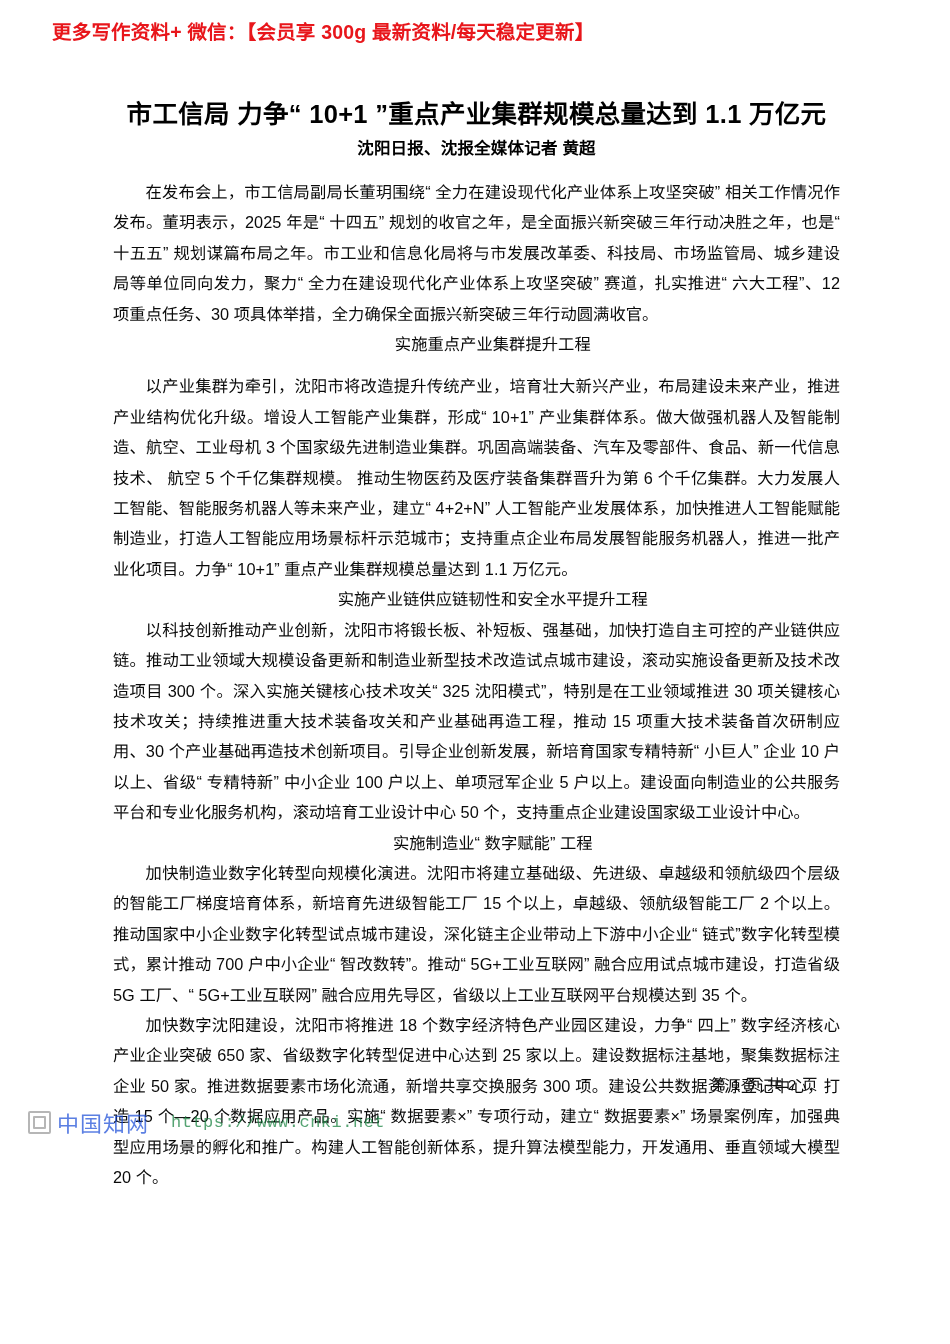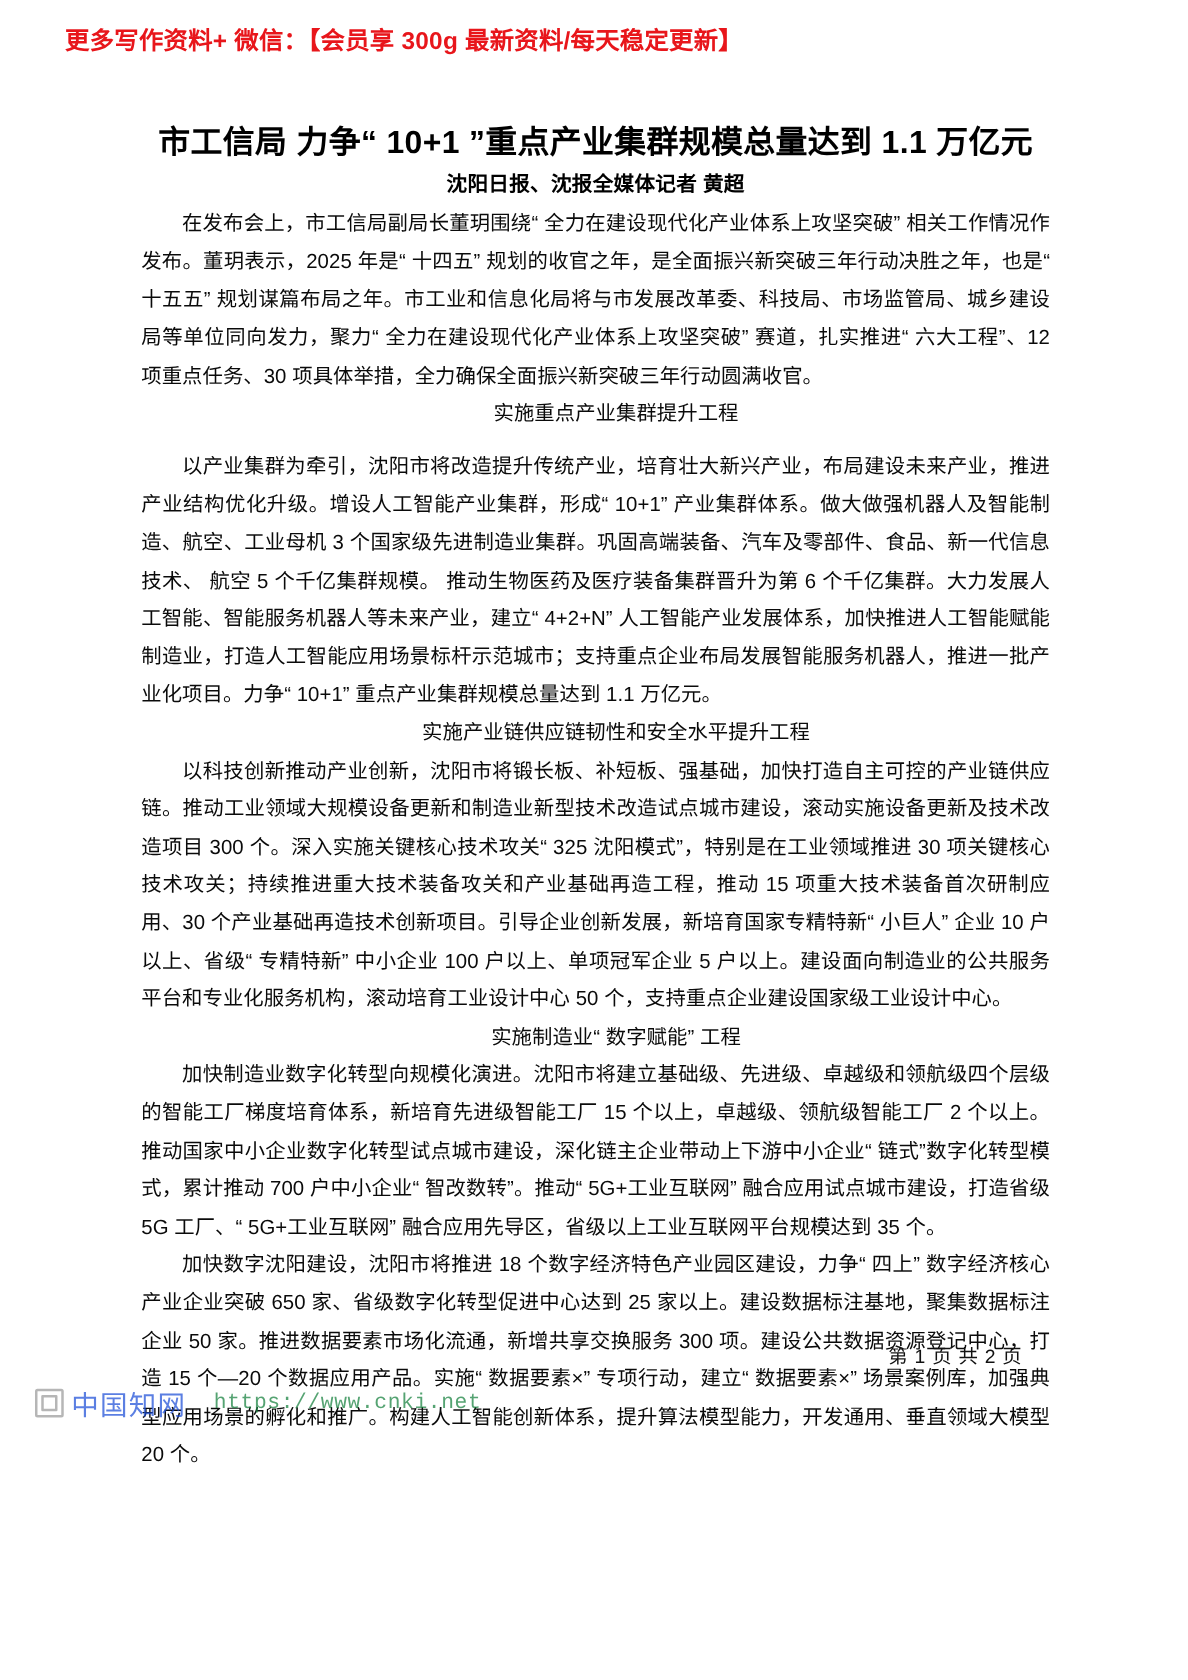--- a/index.html
+++ b/index.html
@@ -70,21 +70,21 @@
     margin: 4px 0 0 0;
     text-align: center;
     font-size: 16.5px;
     font-weight: 700;
     line-height: 26px;
     letter-spacing: 0.2px;
     color: #000;
   }
 
   .body-block {
-    margin-top: 3px;
+    margin-top: 16px;
   }
 
   p.para {
     margin: 0;
     font-size: 16.3px;
     line-height: 30.4px;
     text-align: justify;
     text-justify: inter-ideograph;
     letter-spacing: 0.05px;
     color: #0a0a0a;

